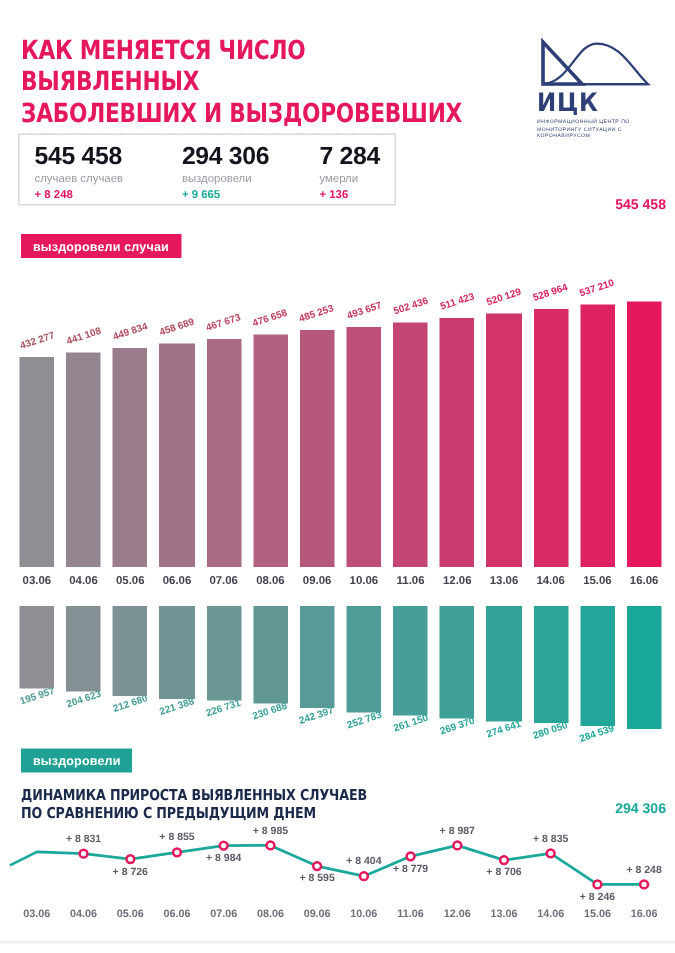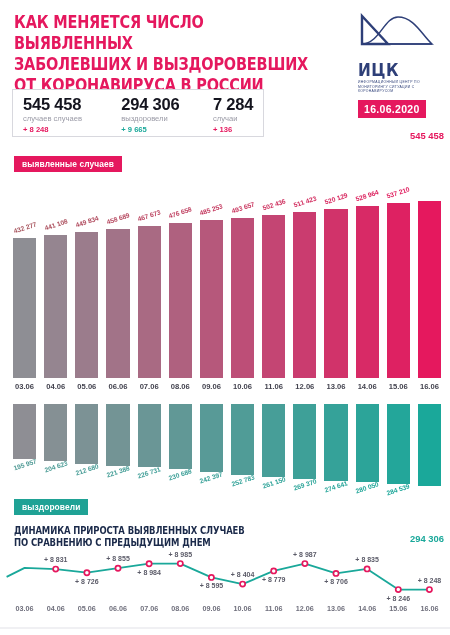--- a/index.html
+++ b/index.html
@@ -5,35 +5,35 @@
   html,body{margin:0;padding:0;}
   body{
     width:450px;height:635px;
     background:#ffffff;
     font-family:"Liberation Sans", sans-serif;
     overflow:hidden;
     position:relative;
     color:#1b2a4a;
   }
   
-  .header{position:absolute;left:0;top:4px;width:450px;height:92px;}
+  .header{position:absolute;left:0;top:16px;width:450px;height:92px;}
   .title{
     position:absolute;left:14px;top:8px;width:320px;
     font-family:"DejaVu Sans Condensed","Liberation Sans Narrow","Liberation Sans",sans-serif;
     font-weight:bold;font-size:17.5px;line-height:21px;
     letter-spacing:-0.2px;
     color:#e5185e;text-transform:uppercase;
     transform:scaleX(0.92);transform-origin:left top;
   }
   .logo{position:absolute;left:358px;top:9px;width:84px;}
   .logo-mark{width:76px;height:34px;display:block;}
   .logo-word{
     font-family:"DejaVu Sans Condensed","Liberation Sans Narrow","Liberation Sans",sans-serif;
     font-weight:bold;font-size:17px;color:#2e3f78;letter-spacing:0.5px;
-    line-height:18px;margin-top:14px;
+    line-height:18px;margin-top:1px;
   }
   .logo-sub{
     font-size:3.4px;color:#2e3f78;line-height:4.6px;letter-spacing:0.35px;
     text-transform:uppercase;width:82px;margin-top:1px;
   }
   .logo-date{
     margin-top:6px;display:inline-block;background:#e5185e;color:#fff;
     font-weight:bold;font-size:10.5px;padding:3px 6px 3px 6px;letter-spacing:0.3px;
   }
   
@@ -117,43 +117,42 @@
   </div>
 
   <div class="logo">
     <svg class="logo-mark" viewBox="0 0 76 34">
       <path d="M4 31 L4 3 L30 31 Z" fill="none" stroke="#2e3f78" stroke-width="2.4"></path>
       <path d="M4 31 C 22 30, 26 4, 40 4 C 56 4, 64 22, 74 31 Z" fill="none" stroke="#2e3f78" stroke-width="1.5"></path>
       <path d="M30 31 L74 31" stroke="#2e3f78" stroke-width="1.5"></path>
     </svg>
     <div class="logo-word">ИЦК</div>
     <div class="logo-sub">ИНФОРМАЦИОННЫЙ ЦЕНТР ПО МОНИТОРИНГУ СИТУАЦИИ С КОРОНАВИРУСОМ</div>
-    <div class="logo-date">16.06.2020</div>
   </div>
 </div>
 
 <div class="stats">
   <div class="stat s1">
     <div class="stat-num">545 458</div>
     <div class="stat-label">случаев случаев</div>
     <div class="stat-delta d-pink">+ 8 248</div>
   </div>
   <div class="stat s2">
     <div class="stat-num">294 306</div>
     <div class="stat-label">выздоровели</div>
     <div class="stat-delta d-teal">+ 9 665</div>
   </div>
   <div class="stat s3">
     <div class="stat-num">7 284</div>
-    <div class="stat-label">случаи</div>
+    <div class="stat-label">умерли</div>
     <div class="stat-delta d-pink">+ 136</div>
   </div>
 </div>
 
-<div class="tag tag-cases">выявленные случаев</div>
+<div class="tag tag-cases">выздоровели случаи</div>
 <div class="tag tag-rec">выздоровели</div>
 
 <div class="chart-top" id="chart-top">
     <div class="col" style="left: 13.0486px; width: 23.0457px; top: 0px; height: 212px;">
       <div class="bar" style="bottom: 0px; top: 71.51px; height: 140.49px; background: rgb(142, 142, 148);"></div>
       <div class="bar-val val-top" style="left: -17.4771px; top: 57.51px; color: rgb(168, 86, 95);">432 277</div>
     </div>
     <div class="col" style="left: 44.1914px; width: 23.0457px; top: 0px; height: 212px;">
       <div class="bar" style="bottom: 0px; top: 68.6399px; height: 143.36px; background: rgb(149, 133, 144);"></div>
       <div class="bar-val val-top" style="left: -17.4771px; top: 54.6399px; color: rgb(173, 81, 95);">441 108</div>

